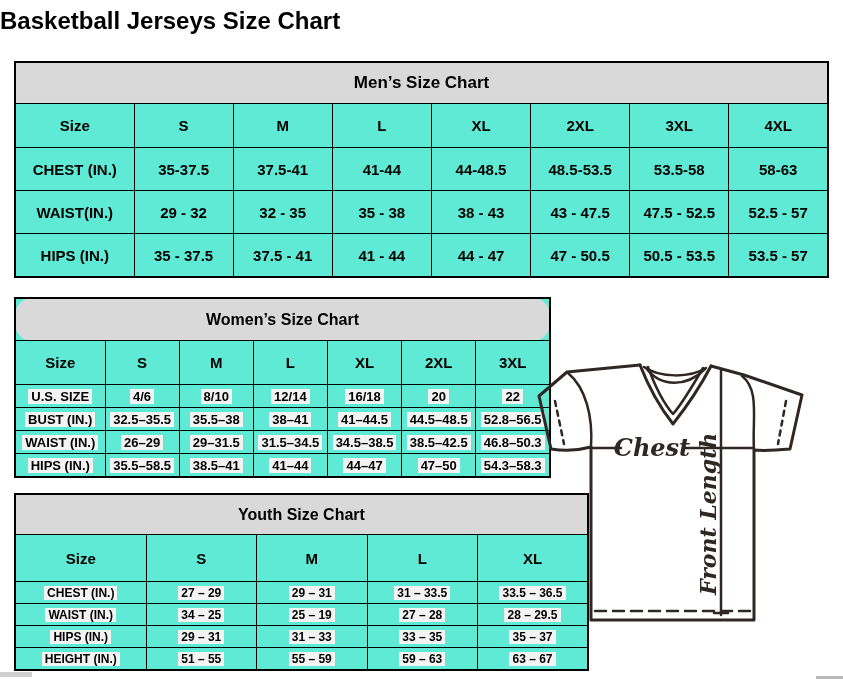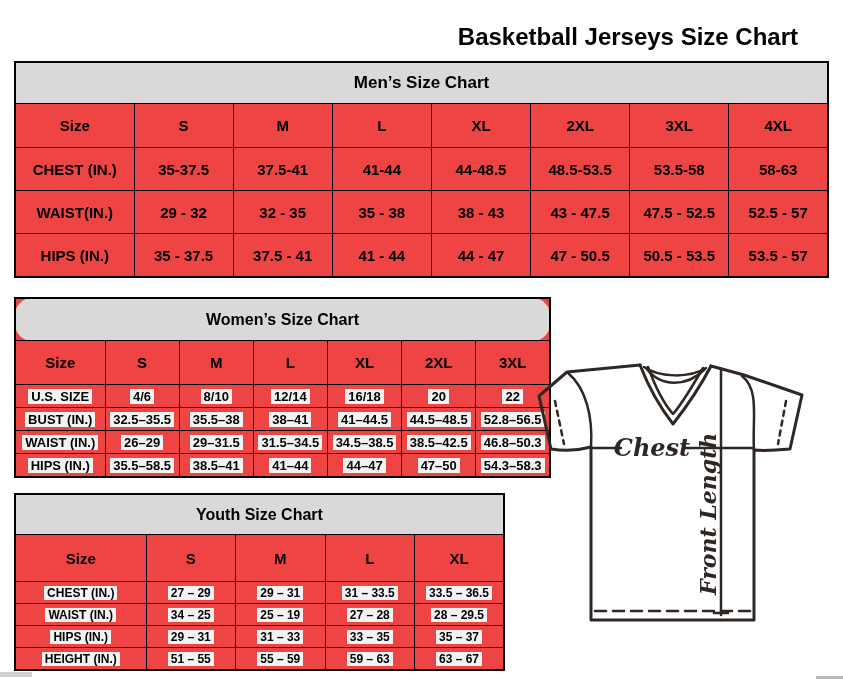--- a/index.html
+++ b/index.html
@@ -6,31 +6,30 @@
   body{
     position:relative;
     width:843px;height:679px;
     background:#ffffff;
     overflow:hidden;
     font-family:"Liberation Sans","DejaVu Sans",sans-serif;
     color:#000;
   }
   .page-title{
     position:absolute;left:0;top:6px;width:798px;
-    text-align:right;
+    text-align:left;
     font-size:24px;font-weight:bold;line-height:30px;
     letter-spacing:0;
-    margin-top:16px;
   }
   table.size-table{
     position:absolute;
     border-collapse:collapse;
     table-layout:fixed;
     border:2px solid #000;
-    background:#ef4444;
+    background:#5eead4;
   }
   table.size-table td{
     border:1px solid #000;
     text-align:center;
     vertical-align:middle;
     font-weight:bold;
     padding:0;
     overflow:hidden;
     white-space:nowrap;
   }
@@ -48,21 +47,21 @@
   #mens-table tr.data td{height:42px;font-size:15px;}
 
   
   #womens-table{left:14px;top:297px;width:537px;}
   #womens-table col.c0{width:90px;}
   #womens-table tr.band td{height:41px;font-size:16px;border-radius:17px;}
   #womens-table tr.cols td{height:43px;font-size:15px;}
   #womens-table tr.data td{height:22px;font-size:13px;}
 
   
-  #youth-table{left:14px;top:493px;width:491px;}
+  #youth-table{left:14px;top:493px;width:575px;}
   #youth-table col.c0{width:131px;}
   #youth-table tr.band td{height:39px;font-size:16px;}
   #youth-table tr.cols td{height:46px;font-size:15px;}
   #youth-table tr.data td{height:21px;font-size:12px;}
 
   
   #jersey-wrap{position:absolute;left:534px;top:362px;width:285px;height:265px;}
   .jersey-label{
     font-family:"DejaVu Serif","Liberation Serif",serif;
     font-style:italic;font-weight:bold;

